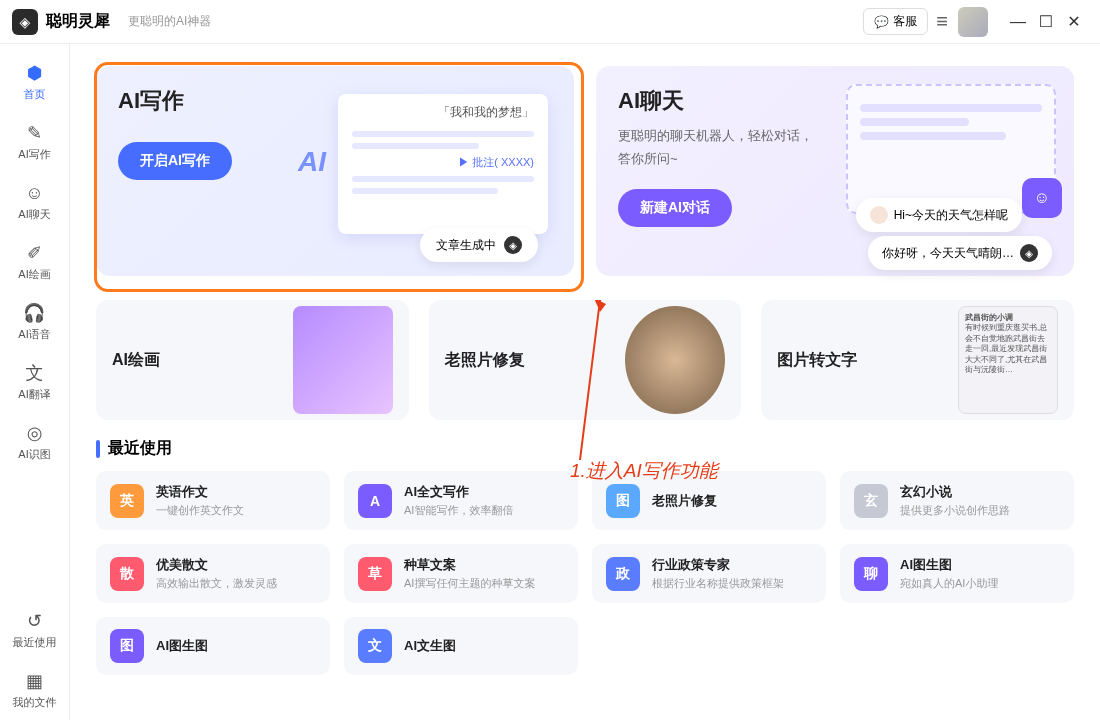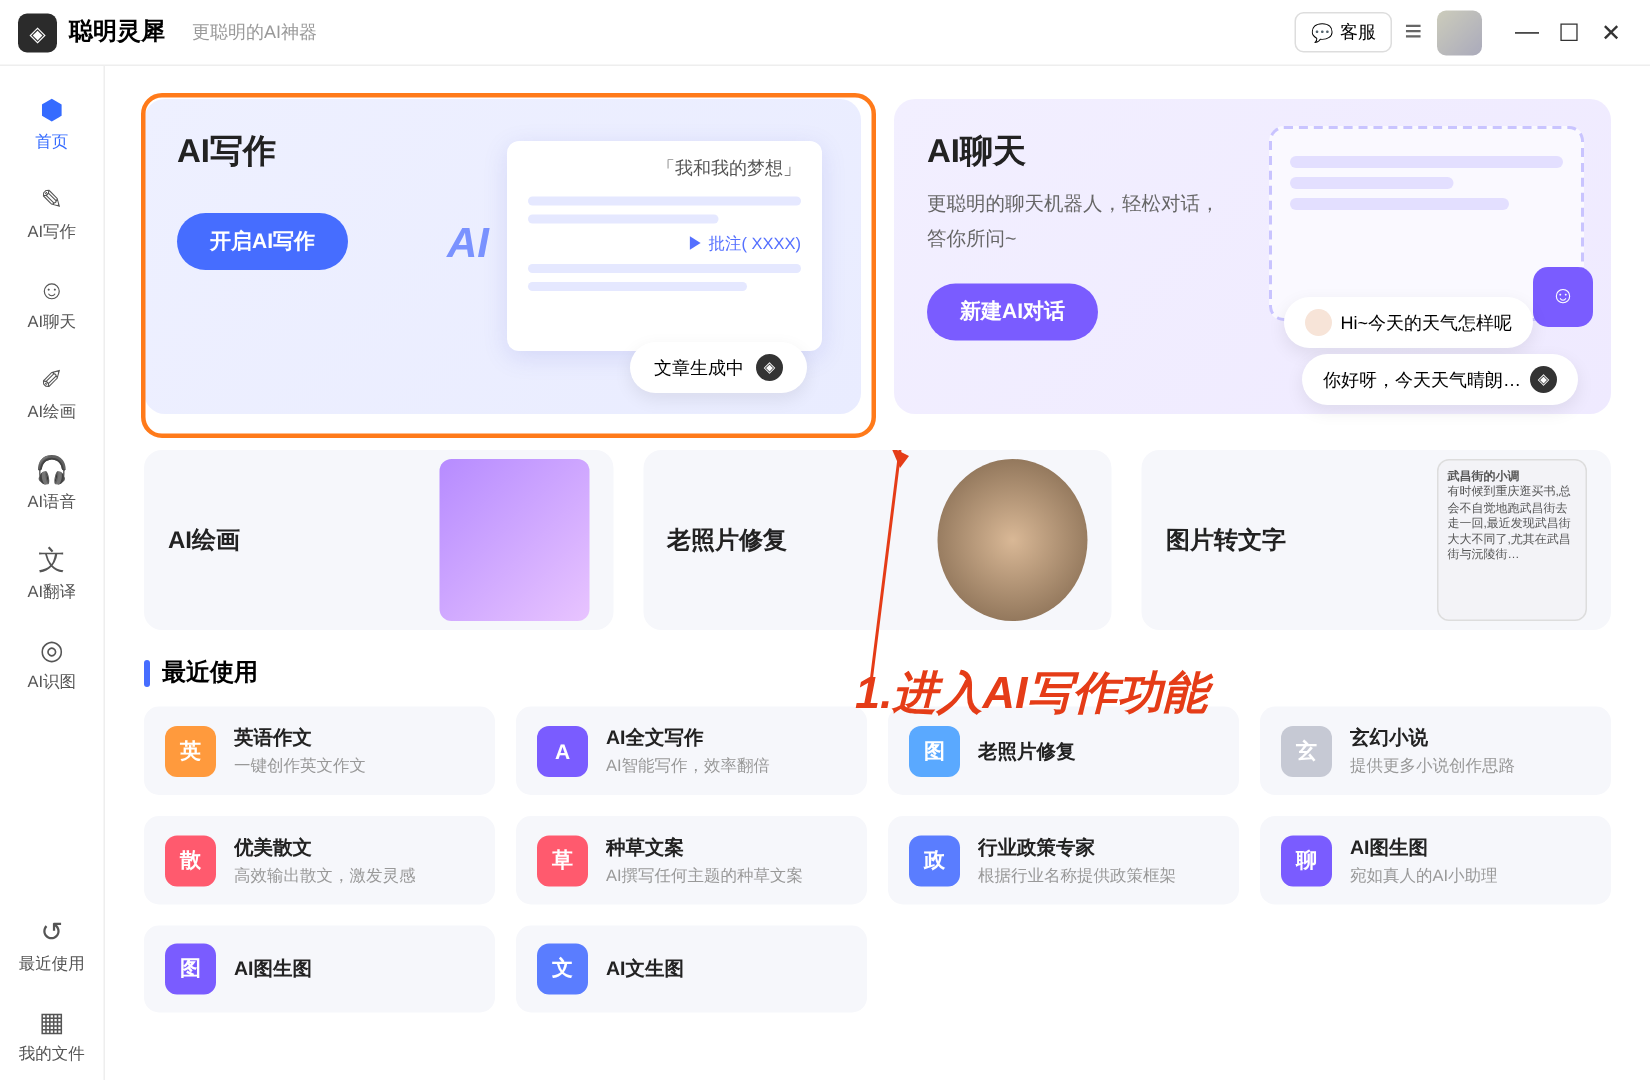--- a/index.html
+++ b/index.html
@@ -39,21 +39,21 @@
 .gen-dot { width: 18px; height: 18px; border-radius: 50%; background: #333; display: inline-flex; align-items: center; justify-content: center; color: #fff; font-size: 10px; }
 .chat-illus { position: absolute; right: 12px; top: 12px; width: 250px; }
 .chat-frame { width: 210px; height: 130px; border: 2px dashed #c9c4ff; border-radius: 10px; position: absolute; right: 6px; top: 6px; background: #faf9ff; padding: 12px; }
 .chat-frame .bar { height: 8px; background: #e3dfff; border-radius: 4px; margin: 6px 0; }
 .chat-bubble { position: absolute; background: #fff; border-radius: 999px; padding: 8px 14px; font-size: 12px; box-shadow: 0 4px 12px rgba(0,0,0,.08); display: flex; align-items: center; gap: 6px; }
 .chat-bubble.a { right: 40px; top: 120px; text-align: right; }
 .chat-bubble.b { right: 10px; top: 158px; }
 .chat-av { width: 18px; height: 18px; border-radius: 50%; background: #f7e4d8; }
 .chat-fab { position: absolute; right: -0px; top: 100px; width: 40px; height: 40px; border-radius: 10px; background: #7a5cff; display: flex; align-items: center; justify-content: center; color: #fff; }
 .highlight-box { position: absolute; border: 3px solid #ff7a1a; border-radius: 14px; pointer-events: none; left: 94px; top: 62px; width: 490px; height: 230px; }
-.annot { position: absolute; color: #e53c17; font-style: italic; font-weight: 700; font-size: 30px; left: 570px; top: 442px; }
+.annot { position: absolute; color: #e53c17; font-style: italic; font-weight: 400; font-size: 19px; left: 570px; top: 458px; }
 .arrow { position: absolute; left: 550px; top: 300px; width: 60px; height: 165px; }
 .midcards { display: flex; gap: 20px; margin-top: 24px; }
 .midcard { flex: 1; background: #f6f7fb; border-radius: 12px; padding: 14px 16px; display: flex; align-items: center; gap: 12px; height: 120px; }
 .midcard h3 { font-size: 16px; font-weight: 700; color: #222; }
 .mid-img { width: 100px; height: 108px; border-radius: 8px; background: #d8d8ea; flex-shrink: 0; margin-left: auto; }
 .mid-img.draw { background: linear-gradient(135deg,#b68bff,#e8c4ff); }
 .mid-img.photo { background: radial-gradient(circle,#d9b896,#7a6148); border-radius: 50%; }
 .mid-img.ocre { background: #f3f3f7; border: 1px solid #ddd; font-size: 8px; color: #555; padding: 6px; line-height: 1.3; }
 .mid-img.ids { display: flex; gap: 4px; background: transparent; width: 120px; }
 .idp { flex:1; border-radius:4px; }

